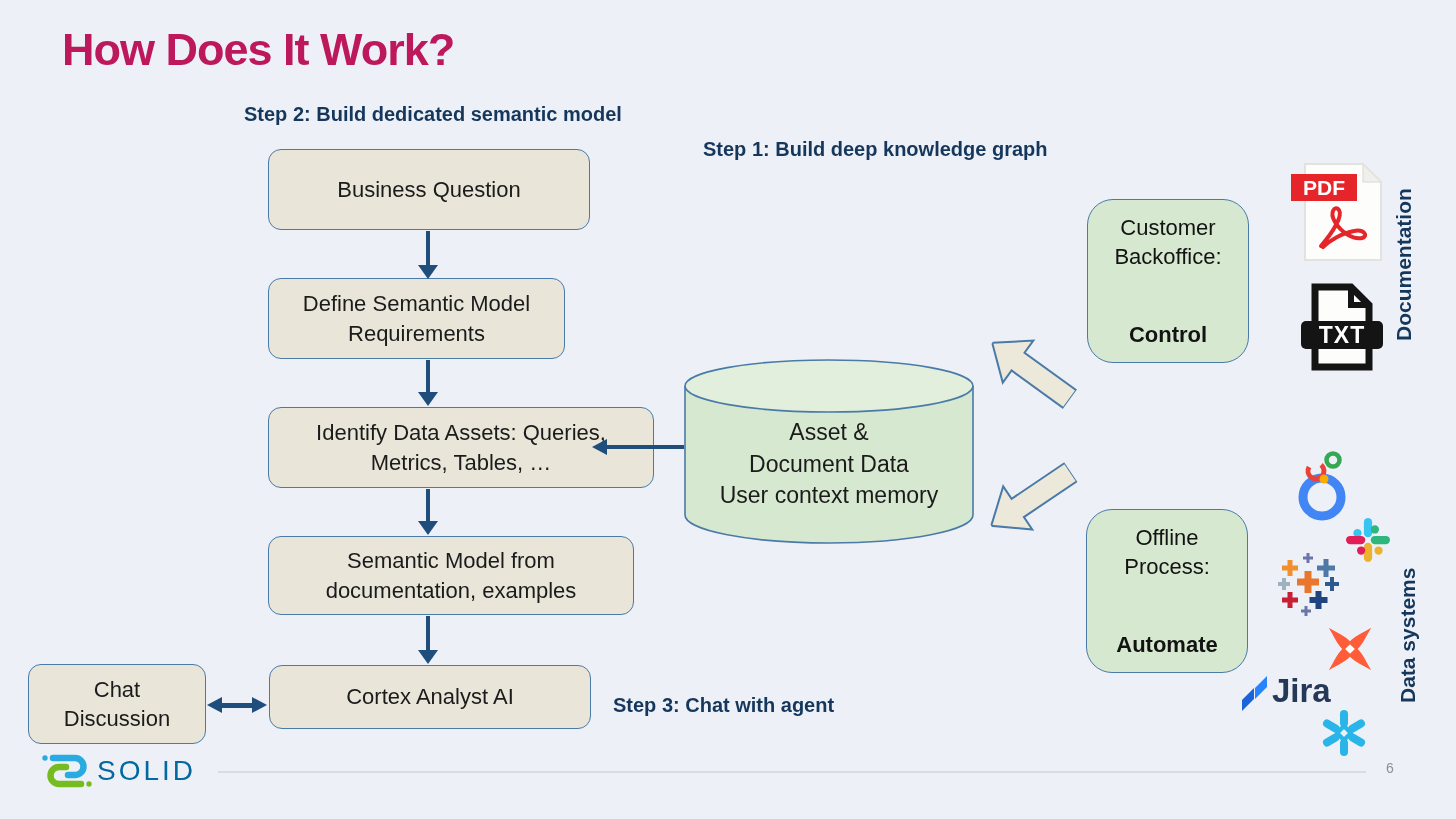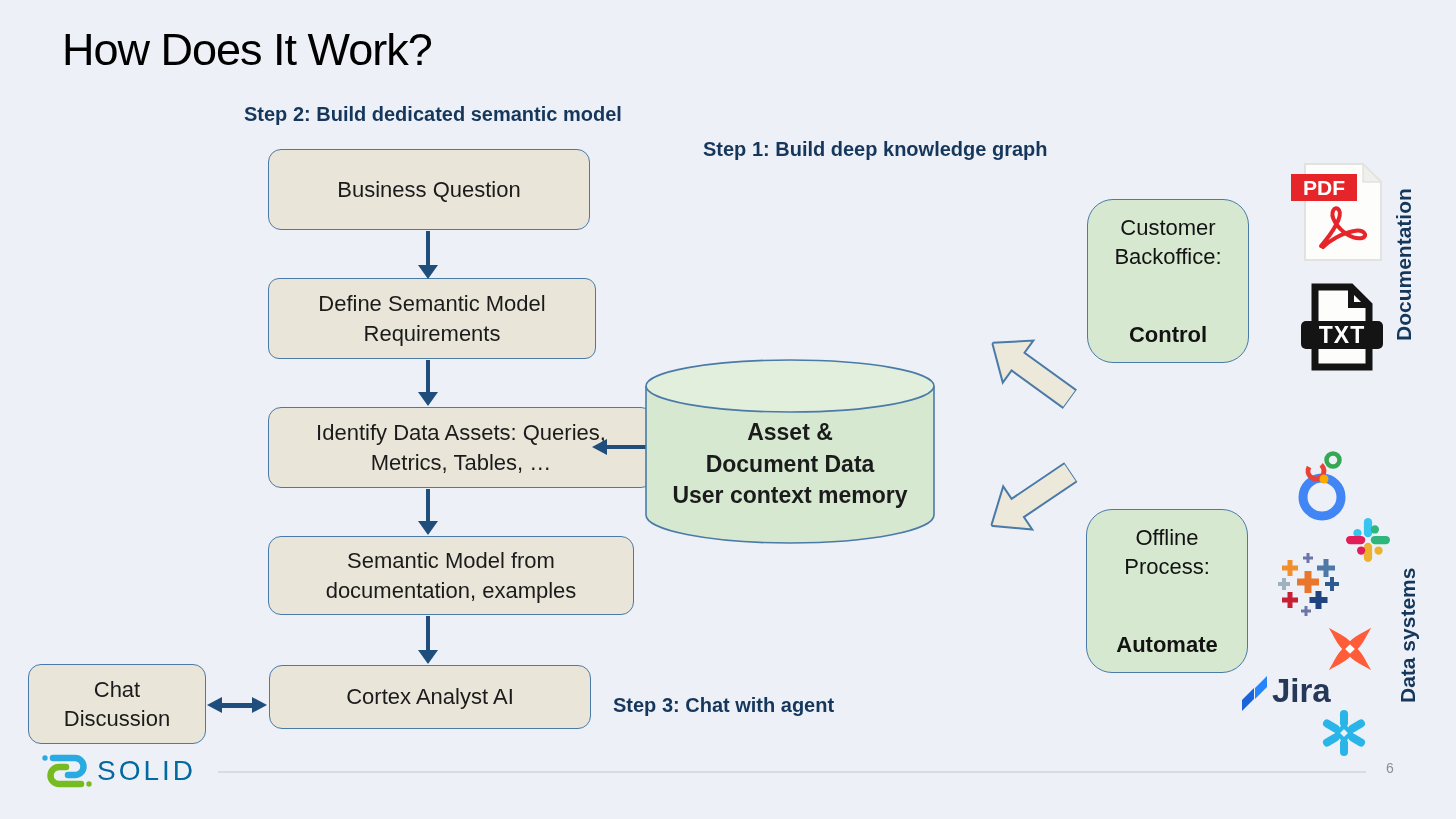--- a/index.html
+++ b/index.html
@@ -1,46 +1,46 @@
 <!DOCTYPE html>
 <html><head>
 <meta charset="utf-8">
 <style>
   html,body{margin:0;padding:0;background:#edf1f7;}
   .slide{position:relative;width:1456px;height:819px;background:#edf1f7;overflow:hidden;
          font-family:"Liberation Sans",sans-serif;color:#111;}
 
-  .title{position:absolute;left:62px;top:24px;font-size:45px;font-weight:400;color:#000000;letter-spacing:-1px;}
+  .title{position:absolute;left:62px;top:24px;font-size:45px;font-weight:700;color:#be185d;letter-spacing:-1px;}
 
   .step-label{position:absolute;font-size:20px;font-weight:700;color:#16375c;white-space:nowrap;}
   .step2{left:244px;top:103px;}
   .step1{left:703px;top:138px;}
   .step3{left:613px;top:694px;}
 
   .flow-box{position:absolute;background:#e9e5d9;border:1.6px solid #4a7aa8;border-radius:13px;
             display:flex;align-items:center;justify-content:center;text-align:center;
             font-size:22px;line-height:1.32;color:#1b1b1b;padding:4px 18px;box-sizing:border-box;}
   .b1{left:268px;top:149px;width:322px;height:81px;}
-  .b2{left:268px;top:278px;width:328px;height:81px;border-radius:11px;}
+  .b2{left:268px;top:278px;width:297px;height:81px;}
   .b3{left:268px;top:407px;width:386px;height:81px;}
   .b4{left:268px;top:536px;width:366px;height:79px;}
   .b5{left:269px;top:665px;width:322px;height:64px;}
   .bchat{left:28px;top:664px;width:178px;height:80px;}
 
   .varrow{position:absolute;left:426px;width:4px;background:#1f4d7c;}
   .varrow::after{content:"";position:absolute;left:50%;transform:translateX(-50%);bottom:-13px;
                  border:10px solid transparent;border-bottom:0;border-top:14px solid #1f4d7c;}
   .va1{top:231px;height:35px;} .va2{top:360px;height:33px;}
   .va3{top:489px;height:33px;} .va4{top:616px;height:35px;}
 
   .hline{position:absolute;background:#1f4d7c;}
   .head-left{position:absolute;width:0;height:0;border:8px solid transparent;border-left:0;border-right:15px solid #1f4d7c;}
   .head-right{position:absolute;width:0;height:0;border:8px solid transparent;border-right:0;border-left:15px solid #1f4d7c;}
 
-  .cylinder{position:absolute;left:644px;top:358px;width:292px;height:187px;font-weight:bold;}
+  .cylinder{position:absolute;left:683px;top:358px;width:292px;height:187px;}
   .cylinder svg{position:absolute;inset:0;}
   .cyl-text{position:absolute;inset:0;padding-top:26px;display:flex;flex-direction:column;
             align-items:center;justify-content:center;font-size:23px;line-height:1.38;color:#1b1b1b;text-align:center;}
 
   .kbox{position:absolute;width:160px;height:162px;background:#d6e8d0;border:1.6px solid #4a7aa8;border-radius:26px;
         display:flex;flex-direction:column;align-items:center;justify-content:center;
         font-size:22px;line-height:1.32;color:#131313;text-align:center;}
   .kbox .emph{font-weight:700;margin-top:48px;}
   .kcustomer{left:1087px;top:199px;} .koffline{left:1086px;top:509px;}
 

